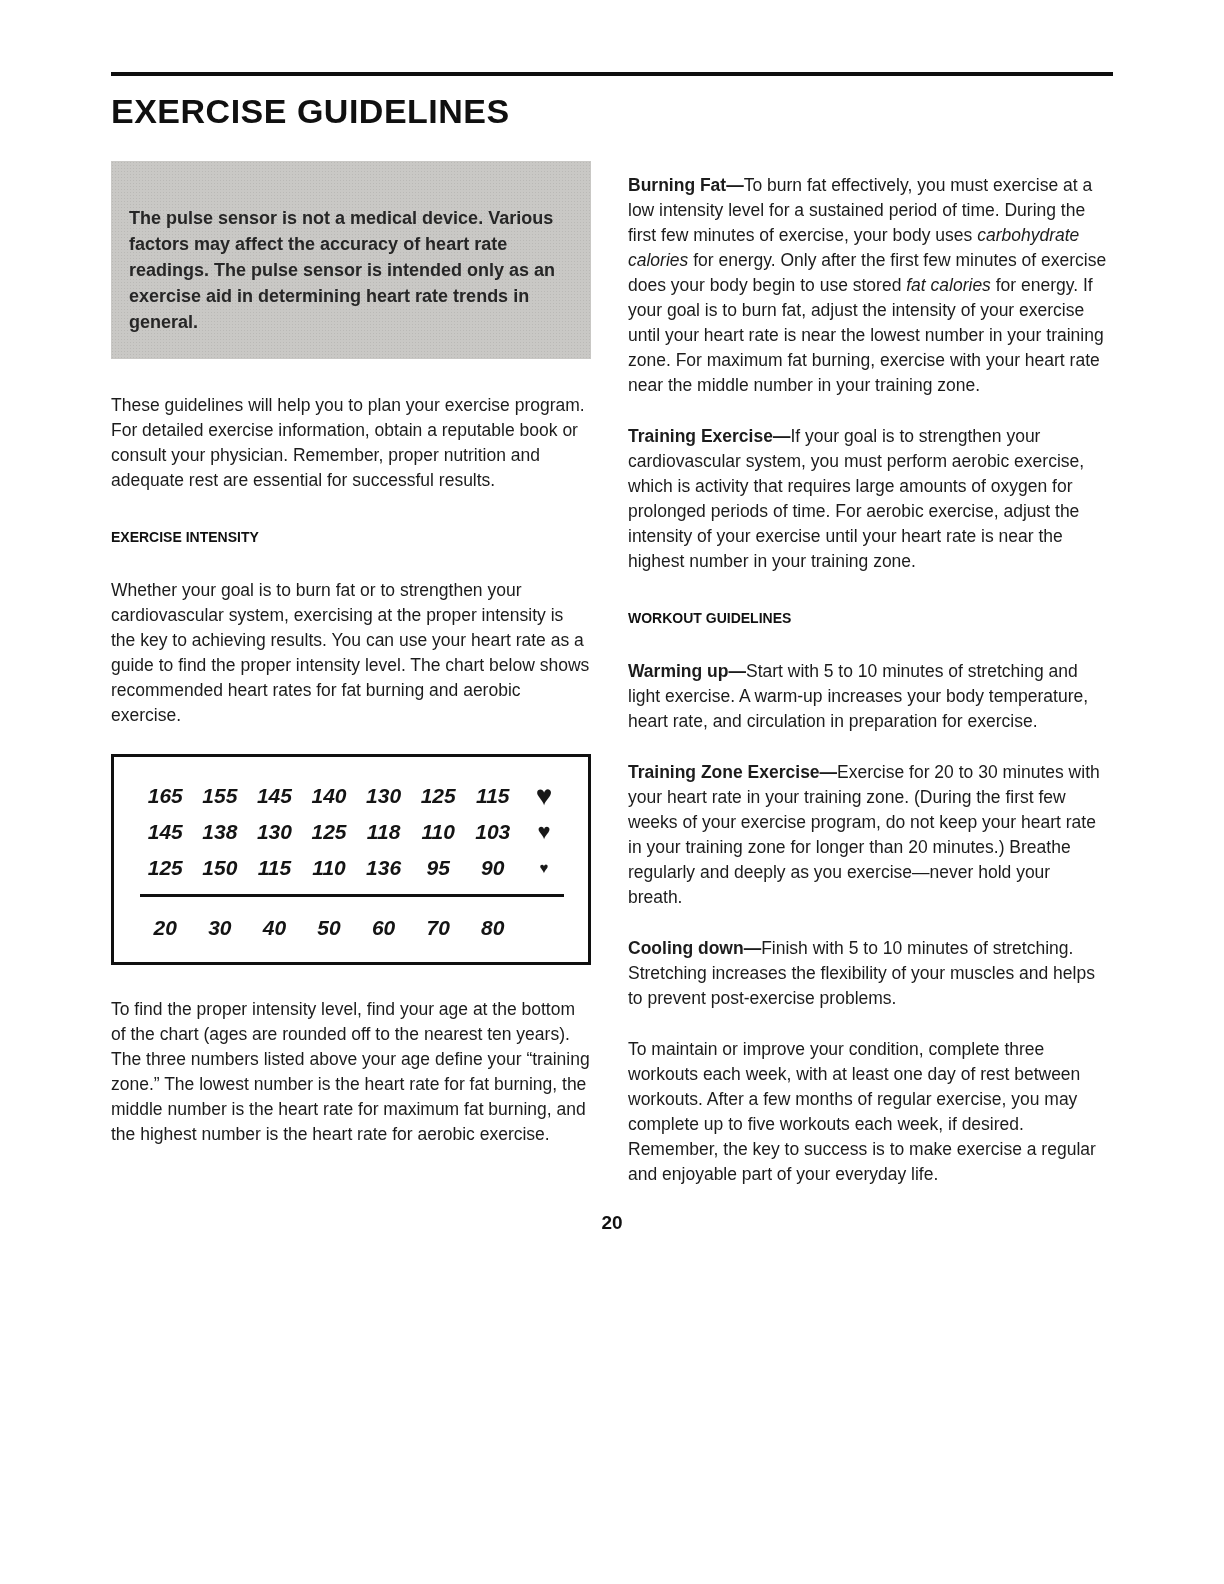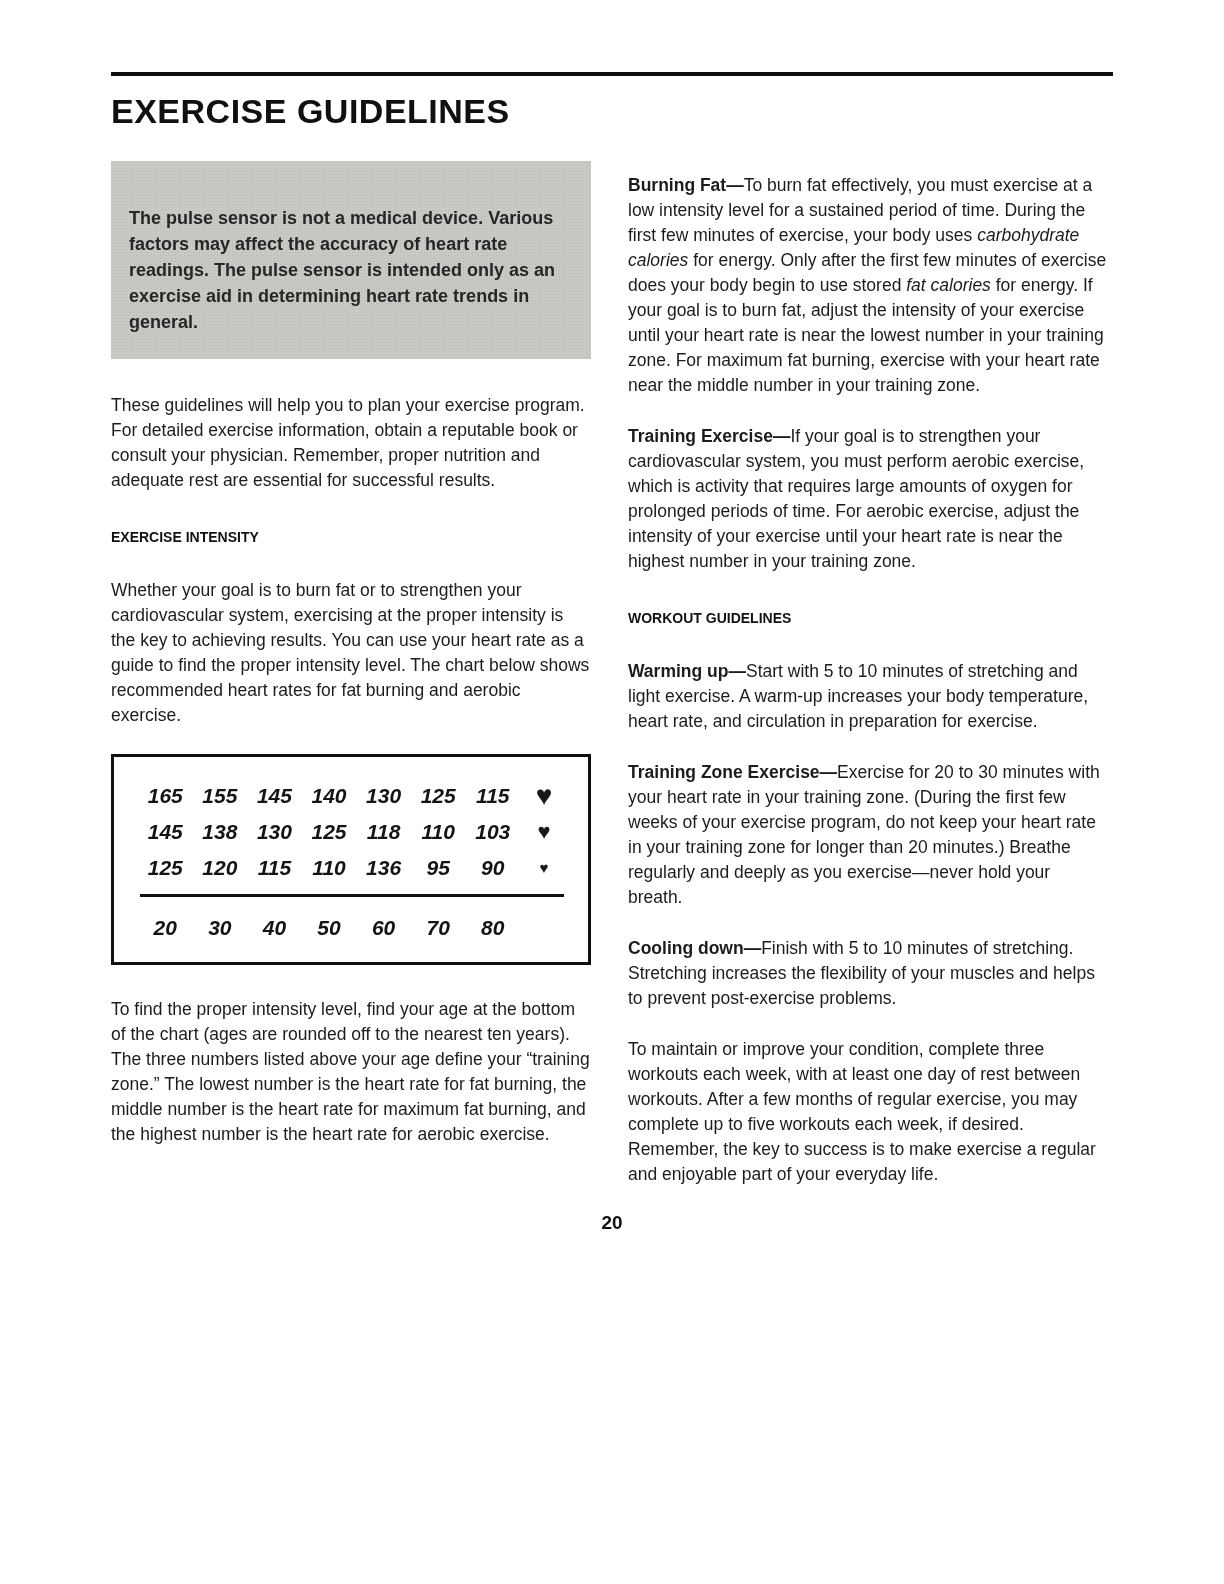--- a/index.html
+++ b/index.html
@@ -153,21 +153,21 @@
           <span class="cell">138</span>
           <span class="cell">130</span>
           <span class="cell">125</span>
           <span class="cell">118</span>
           <span class="cell">110</span>
           <span class="cell">103</span>
           <span class="heart-slot heart-md">♥</span>
         </div>
         <div class="chart-row">
           <span class="cell">125</span>
-          <span class="cell">120</span>
+          <span class="cell">150</span>
           <span class="cell">115</span>
           <span class="cell">110</span>
           <span class="cell">136</span>
           <span class="cell">95</span>
           <span class="cell">90</span>
           <span class="heart-slot heart-sm">♥</span>
         </div>
         <div class="chart-divider"></div>
         <div class="chart-row ages">
           <span class="cell">20</span>

